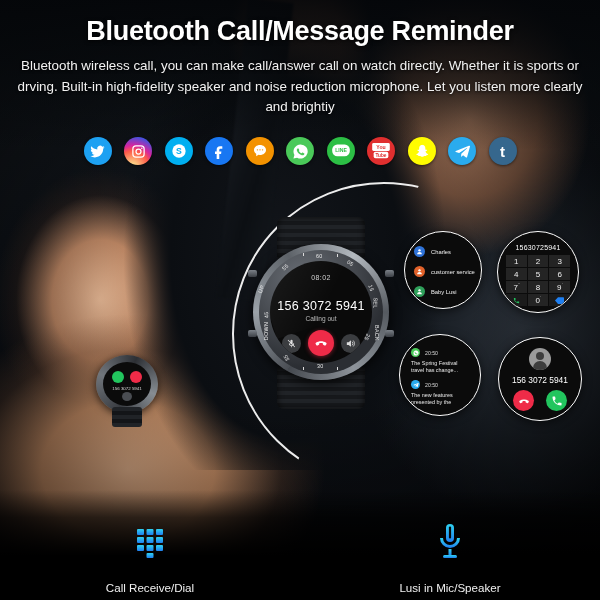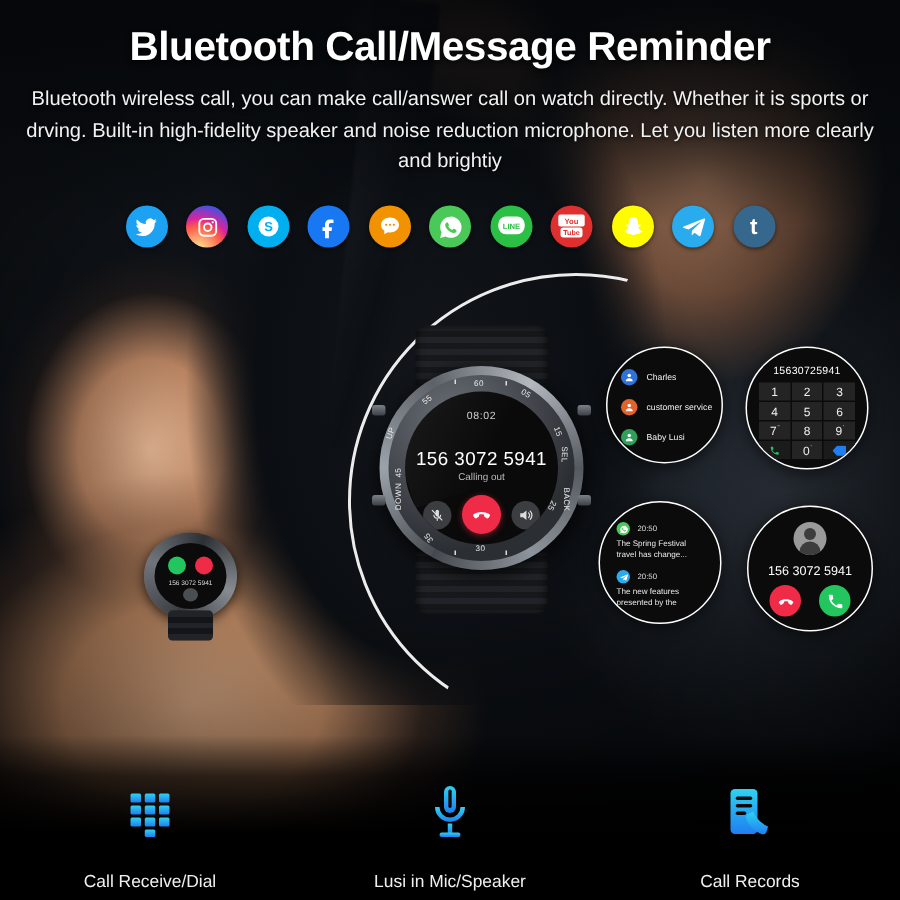--- a/index.html
+++ b/index.html
@@ -437,38 +437,16 @@
             <path d="M5 15a10 10 0 0020 0h-3a7 7 0 01-14 0H5z"></path>
             <rect x="13.5" y="26" width="3" height="7"></rect>
             <rect x="8" y="32" width="14" height="3" rx="1.5"></rect>
           </g>
           <path d="M15 4.5v10" stroke="#0a0a0a" stroke-width="2.2" stroke-linecap="round" fill="none"></path>
         </svg>
       </span>
       <span class="lb">Lusi in Mic/Speaker</span>
     </div>
 
-    <div class="feat">
-      <span class="ic">
-        <svg width="32" height="36" viewBox="0 0 32 36">
-          <defs>
-              <linearGradient id="g3" x1="0" y1="0" x2="0" y2="1">
-            <stop offset="0" stop-color="#2fd2f0"></stop>
-                <stop offset="1" stop-color="#1f7ff0"></stop>
-              </linearGradient>
-            </defs>
-          <g fill="url(#g3)">
-            <rect x="3" y="3" width="18" height="30" rx="3"></rect>
-            <path d="M18 18c2 4.5 5.5 8 10 10l-1 3.5c-.4 1.3-1.7 2-3 1.6-5-1.6-9-5.6-10.6-10.6-.4-1.3.3-2.6 1.6-3L18 18z"></path>
-          </g>
-          <g fill="#0a0a0a">
-            <rect x="6.5" y="8" width="11" height="2.4" rx="1.2"></rect>
-            <rect x="6.5" y="13" width="11" height="2.4" rx="1.2"></rect>
-            <rect x="6.5" y="18" width="7" height="2.4" rx="1.2"></rect>
-          </g>
-        </svg>
-      </span>
-      <span class="lb">Call Records</span>
-    </div>
 
   </div>
 
 </div>
 
 </body></html>

